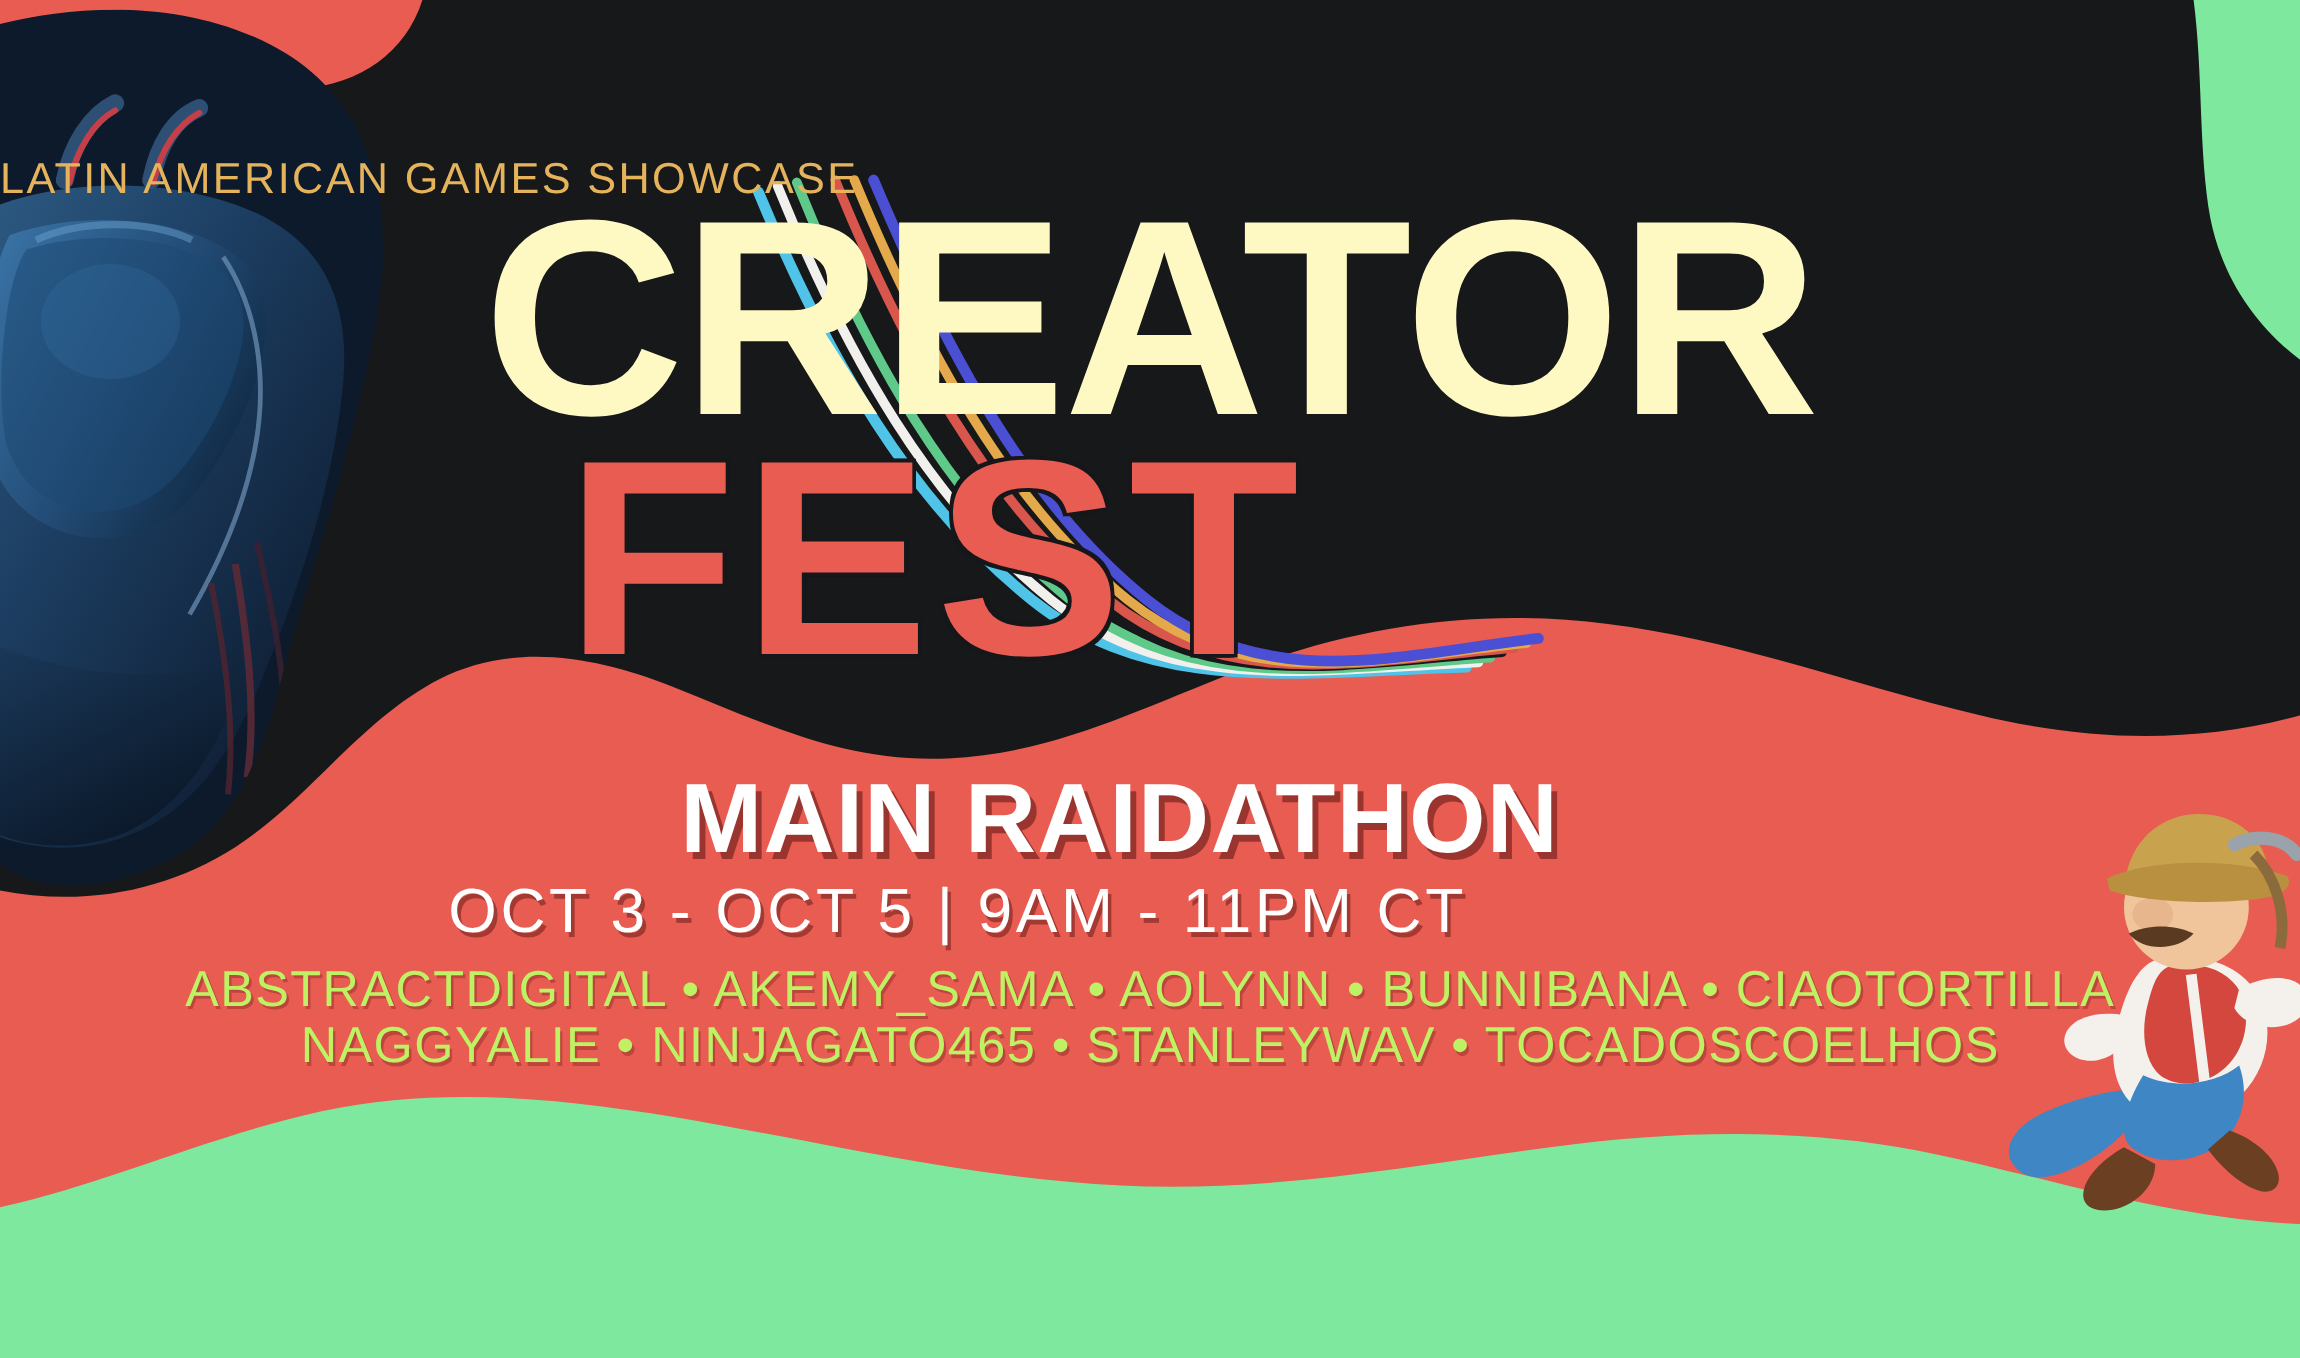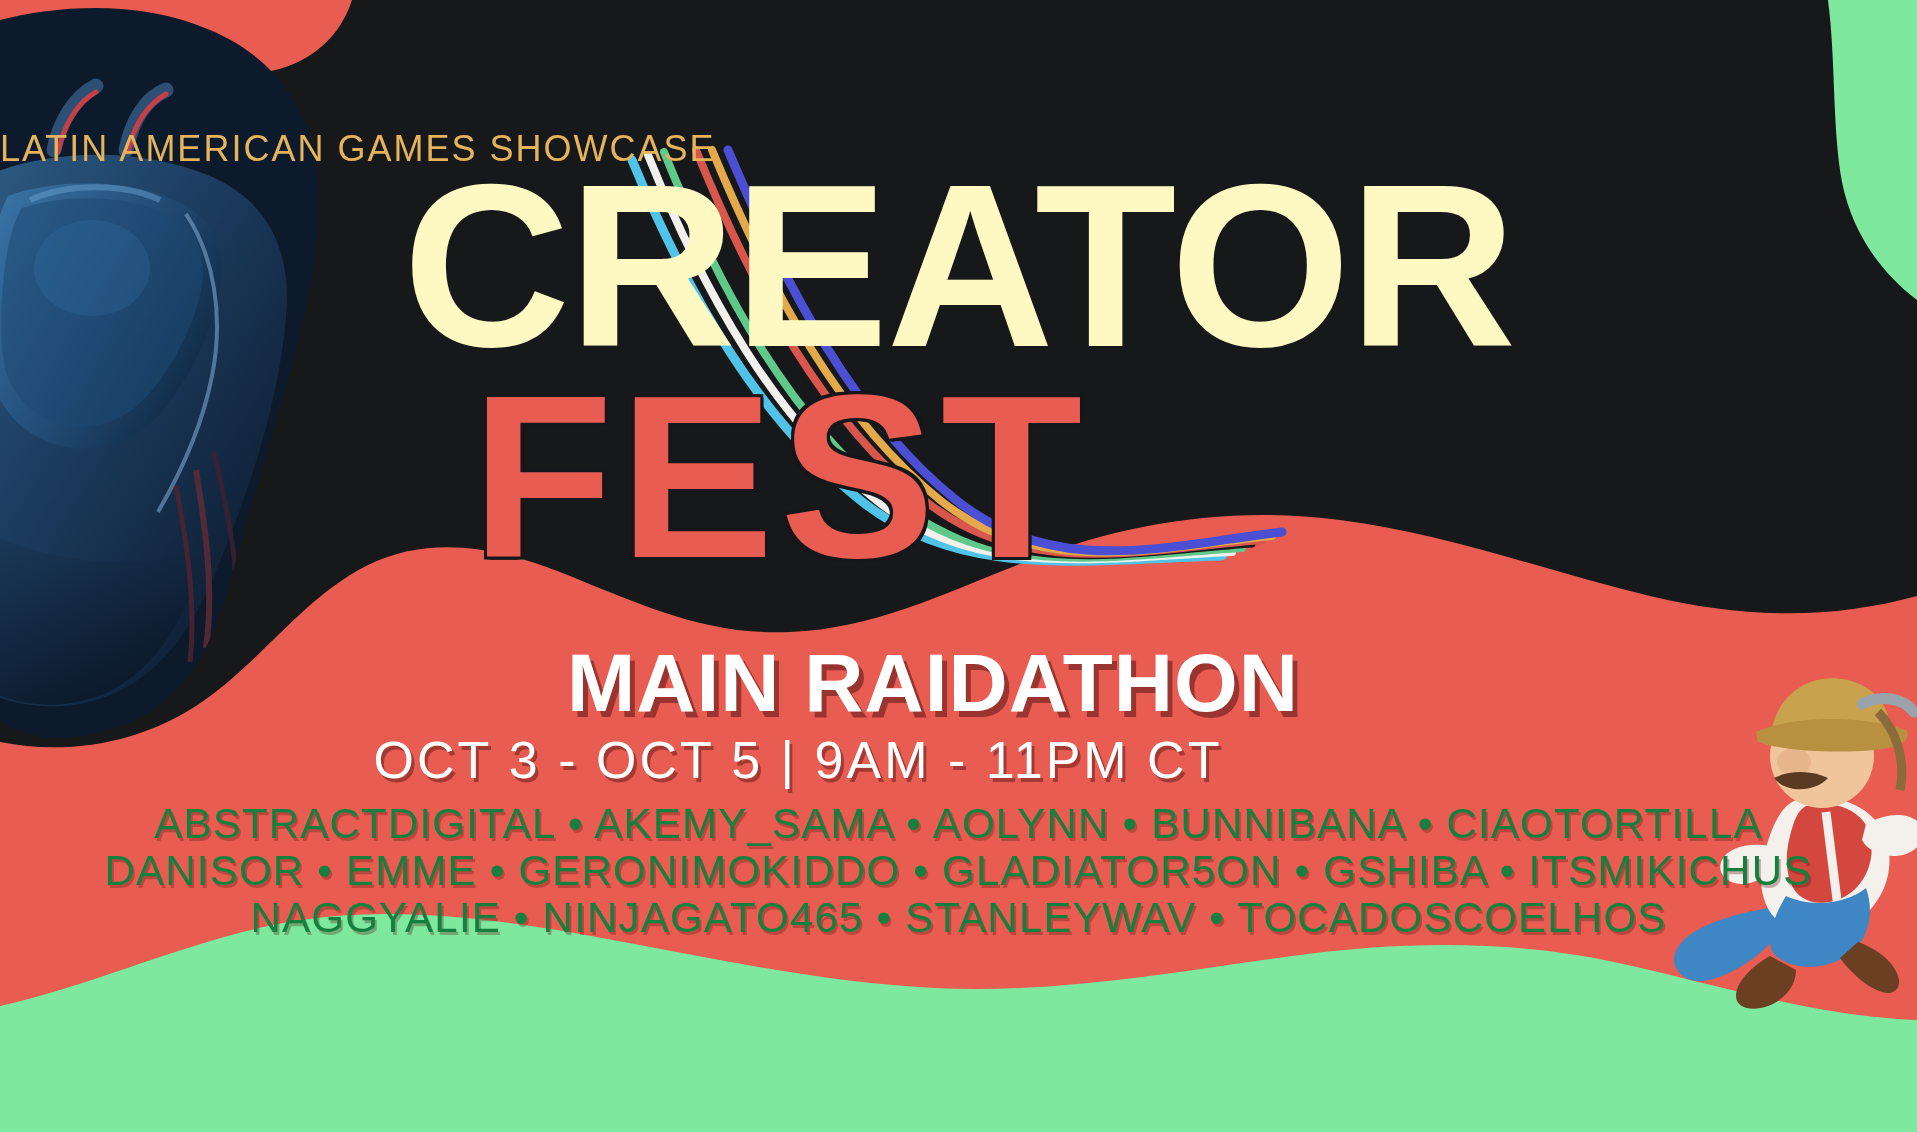--- a/index.html
+++ b/index.html
@@ -43,21 +43,21 @@
     text-align:center;
     color:#fef9c3;
     font-size:232px;
     font-weight:bold;
     letter-spacing:-2px;
     line-height:1;
     white-space:nowrap;
   }
 
   .title-fest {
-    position:absolute; top:361px; left:0; width:1560px;
+    position:absolute; top:350px; left:0; width:1560px;
     text-align:center;
     color:#e95c52;
     font-size:232px;
     font-weight:bold;
     letter-spacing:6px;
     line-height:1;
     white-space:nowrap;
     text-shadow:
        3px 0 0 #16171a, -3px 0 0 #16171a,
        0 3px 0 #16171a, 0 -3px 0 #16171a,
@@ -85,21 +85,21 @@
     letter-spacing:3px;
     white-space:nowrap;
     text-shadow: 3px 4px 0 rgba(92,22,18,0.5);
   }
 
   .creators {
     position:absolute; top:800px; left:0; width:1917px;
     text-align:center;
   }
   .creator-row {
-    color:#15803d;
+    color:#bef264;
     font-size:42px;
     font-weight:400;
     letter-spacing:1.2px;
     line-height:1.12;
     white-space:nowrap;
     text-shadow: 2px 3px 0 rgba(92,22,18,0.32);
   }
 </style>
 </head>
 <body>
@@ -270,18 +270,17 @@
     <div class="title-creator">CREATOR</div>
 
     <div class="title-fest">FEST</div>
 
     <div class="subtitle">MAIN RAIDATHON</div>
 
     <div class="daterange">OCT 3 - OCT 5 | 9AM - 11PM CT</div>
 
     <div class="creators">
       <div class="creator-row">ABSTRACTDIGITAL • AKEMY_SAMA • AOLYNN • BUNNIBANA • CIAOTORTILLA</div>
-      <div class="creator-row">DANISOR • EMME • GERONIMOKIDDO • GLADIATOR5ON • GSHIBA • ITSMIKICHUS</div>
       <div class="creator-row">NAGGYALIE • NINJAGATO465 • STANLEYWAV • TOCADOSCOELHOS</div>
     </div>
 
   </div>
 </div>
 
 </body></html>

